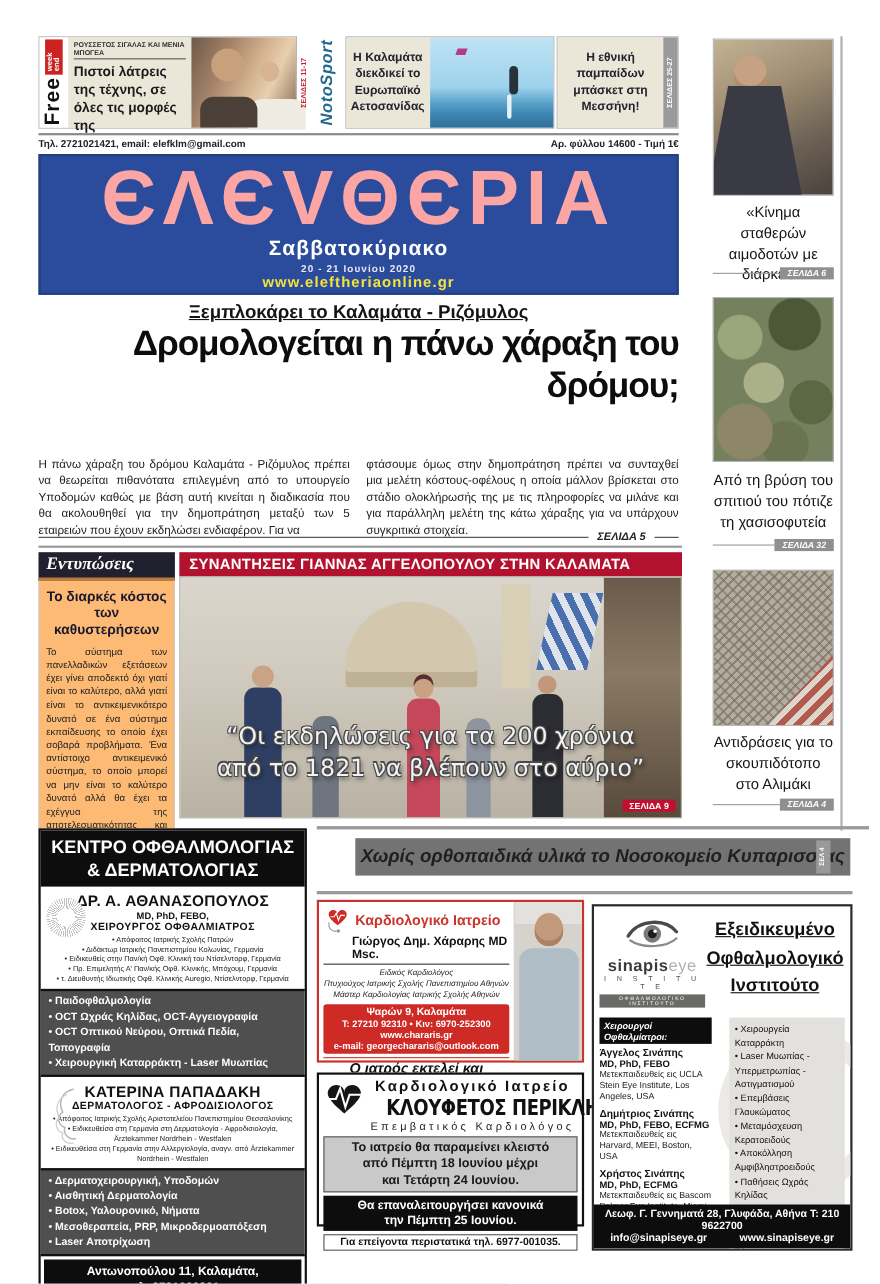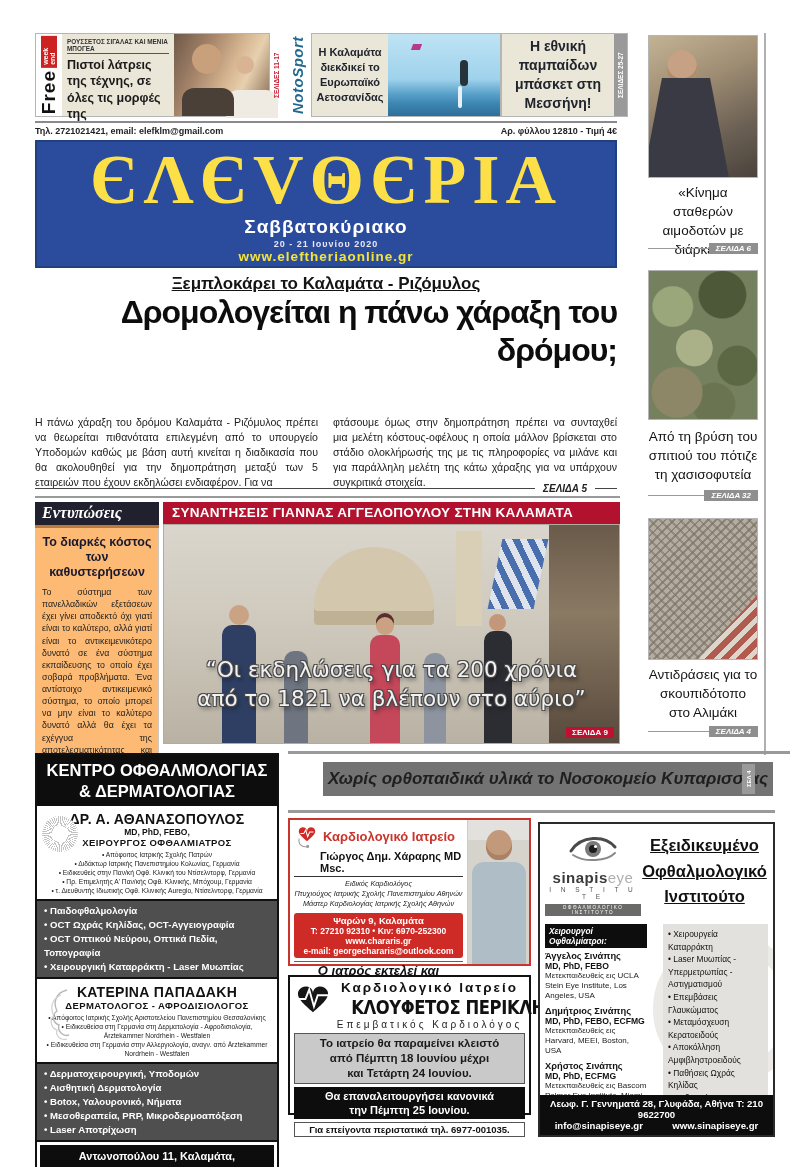--- a/index.html
+++ b/index.html
@@ -18,30 +18,30 @@
   .fw-head { font-size:12.5px; font-weight:bold; color:#1a1a1a; line-height:1.3; }
   .fw-photo { width:95px; background:linear-gradient(115deg,#6e5949 0%,#a5846a 30%,#d6b591 55%,#e7d0ae 70%,#7a5f49 100%); position:relative; }
   .fw-photo::before { content:""; position:absolute; left:18px; top:10px; width:30px; height:30px; border-radius:50%; background:#c8a07c; box-shadow:38px 6px 0 -6px #d8b494; }
   .fw-photo::after { content:""; position:absolute; left:8px; bottom:0; width:52px; height:28px; border-radius:12px 12px 0 0; background:#4b4038; box-shadow:44px 2px 0 0 #efeae2; }
   .vert-pages-red { width:13px; writing-mode:vertical-rl; transform:rotate(180deg); font-size:6.5px; font-weight:bold; color:#c21f33; display:flex; align-items:center; justify-content:center; }
   .noto-logo { width:28px; writing-mode:vertical-rl; transform:rotate(180deg); font-size:15px; font-weight:bold; font-style:italic; color:#22688f; display:flex; align-items:center; justify-content:center; letter-spacing:0.5px; }
   .mid-head { width:76px; background:#eae6d8; display:flex; align-items:center; justify-content:center; text-align:center; font-size:11px; font-weight:bold; color:#20242c; line-height:1.35; padding:2px; }
   .kite-photo { width:112px; background:linear-gradient(180deg,#bfe3f4 0%,#9ed2ec 55%,#5da4cc 72%,#3d86b2 85%,#2e6f99 100%); position:relative; }
   .kite-photo::before { content:""; position:absolute; left:24px; top:10px; width:9px; height:6px; background:#b43a8e; transform:skewX(-20deg); }
   .kite-photo::after { content:""; position:absolute; right:32px; top:26px; width:8px; height:26px; border-radius:4px; background:#27333a; box-shadow:-4px 24px 0 -2px #e8f2f6; }
-  .right-head { width:112px; background:#eae6d8; display:flex; align-items:center; justify-content:center; text-align:center; font-size:14px; font-weight:bold; color:#20242c; line-height:1.35; padding:2px; }
+  .right-head { width:96px; background:#eae6d8; display:flex; align-items:center; justify-content:center; text-align:center; font-size:11px; font-weight:bold; color:#20242c; line-height:1.35; padding:2px; }
   .vert-pages-gray { width:13px; background:#9a9a9a; writing-mode:vertical-rl; transform:rotate(180deg); font-size:6.5px; font-weight:bold; color:#fff; display:flex; align-items:center; justify-content:center; }
   .ts-gap { width:4px; }
 
   
   .infobar { position:absolute; left:35px; top:121px; width:582px; border-top:2px solid #8a8a8a; display:flex; justify-content:space-between; padding-top:3px; font-size:9px; font-weight:bold; color:#222; }
 
   
   .masthead { position:absolute; left:35px; top:140px; width:582px; height:128px; background:#2b4b9c; text-align:center; border:2px solid #21407f; }
-  .mh-logo { font-family:Liberation Serif, serif; font-weight:bold; font-size:70px; line-height:0.98; color:#fde047; letter-spacing:6px; margin-top:4px; }
+  .mh-logo { font-family:Liberation Sans, sans-serif; font-weight:bold; font-size:70px; line-height:0.98; color:#fca5a5; letter-spacing:6px; margin-top:4px; }
   .mh-sub { font-size:19px; font-weight:bold; color:#fff; letter-spacing:1px; margin-top:1px; }
   .mh-date { font-size:9px; font-weight:bold; color:#e8e8f4; margin-top:1px; letter-spacing:1px; }
   .mh-url { font-size:13.5px; font-weight:bold; color:#f3e43c; letter-spacing:1px; }
 
   
   .kicker { position:absolute; left:35px; top:274px; width:582px; text-align:center; font-size:17px; font-weight:bold; text-decoration:underline; color:#141414; }
   .headline { position:absolute; left:35px; top:293px; width:582px; text-align:right; font-family:Liberation Sans, sans-serif; font-weight:bold; font-size:32px; line-height:1.2; color:#0d0d0d; letter-spacing:-1px; }
   .bodycol { position:absolute; top:415px; font-size:10.6px; line-height:1.42; text-align:justify; color:#1c1c1c; }
   .bc-l { left:35px; width:283px; }
   .bc-r { left:333px; width:284px; }
@@ -193,21 +193,21 @@
     </div>
     <div class="ts-gap"></div>
     <div class="box">
       <div class="right-head">Η εθνική παμπαίδων μπάσκετ στη Μεσσήνη!</div>
       <div class="vert-pages-gray">ΣΕΛΙΔΕΣ 25-27</div>
     </div>
   </div>
 
   <div class="infobar">
     <span>Τηλ. 2721021421, email: elefklm@gmail.com</span>
-    <span>Αρ. φύλλου 12810  -  Τιμή 4€</span>
+    <span>Αρ. φύλλου 14600  -  Τιμή 1€</span>
   </div>
 
   <div class="masthead">
     <div class="mh-logo">ЄΛЄVΘЄΡΙΑ</div>
     <div class="mh-sub">Σαββατοκύριακο</div>
     <div class="mh-date">20 - 21 Ιουνίου 2020</div>
     <div class="mh-url">www.eleftheriaonline.gr</div>
   </div>
 
   <div class="kicker">Ξεμπλοκάρει το Καλαμάτα - Ριζόμυλος</div>

